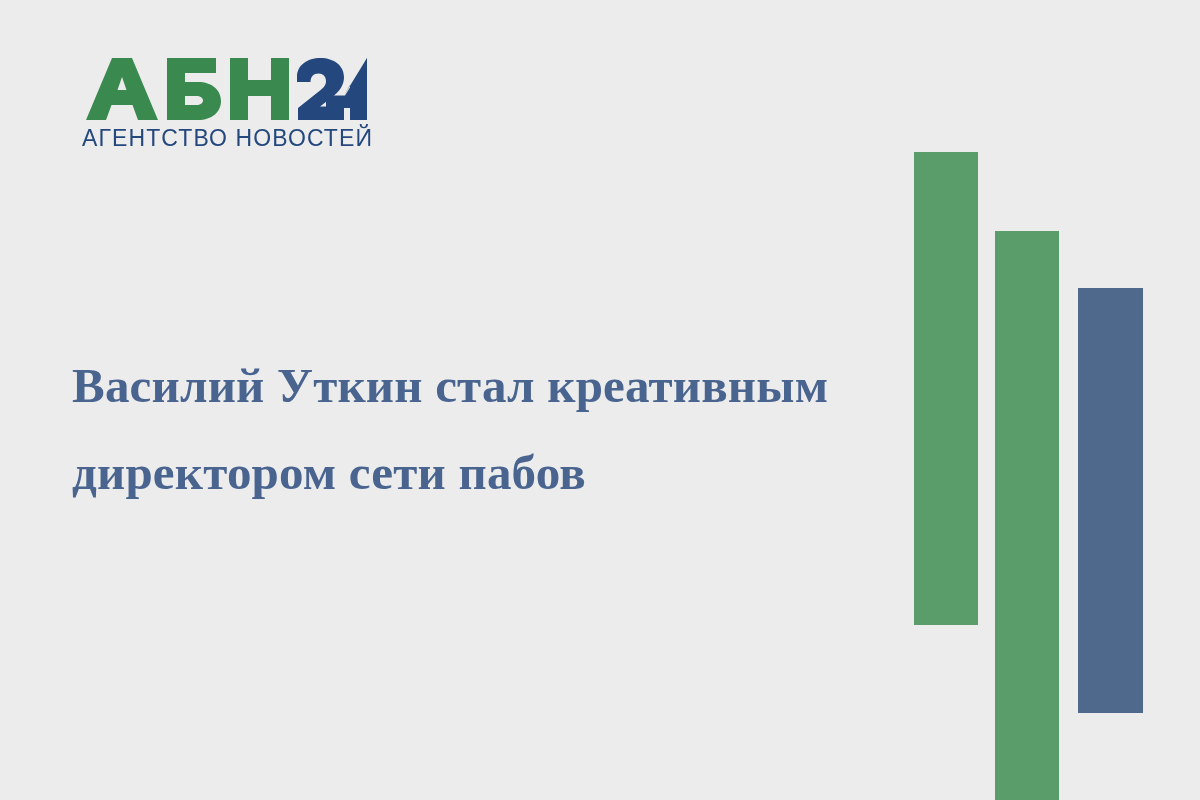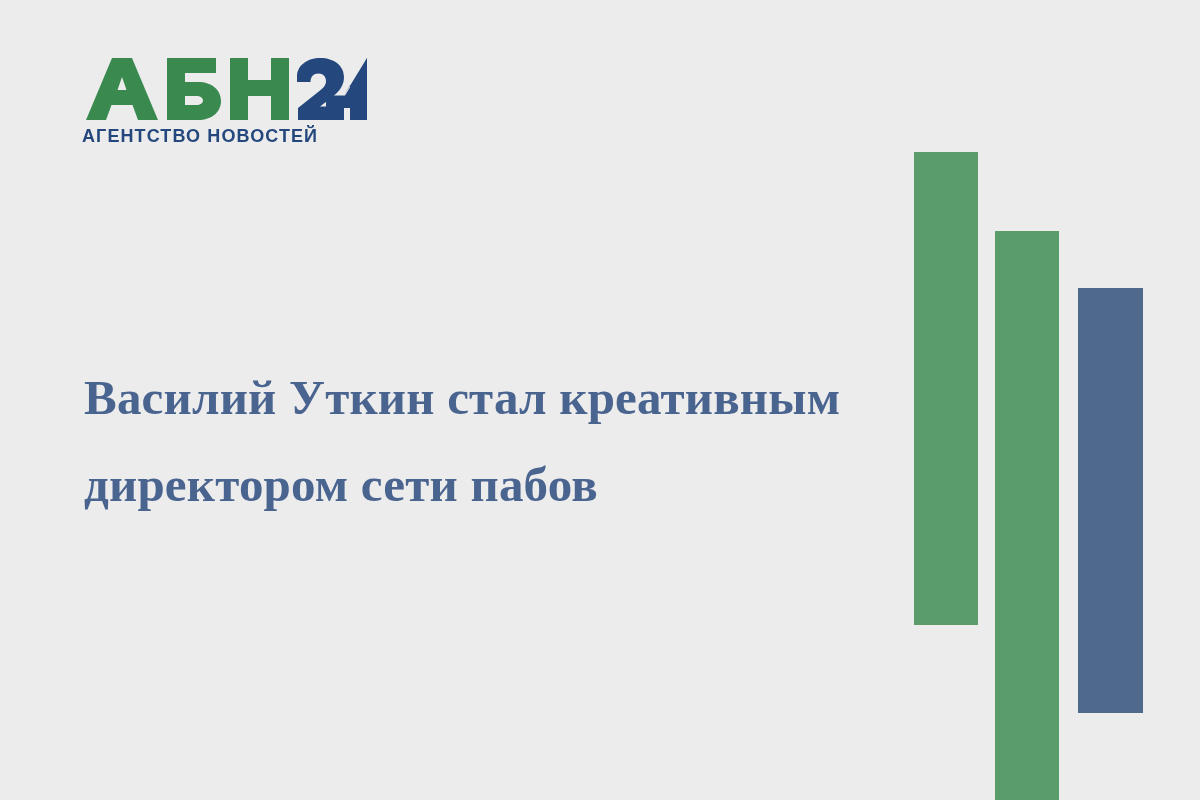--- a/index.html
+++ b/index.html
@@ -68,35 +68,35 @@
   }
   .logo-wordmark {
     display: block;
     width: 285px;
     height: 62px;
   }
   .logo-tagline {
     display: block;
     margin-top: 7px;
     font-family: "Liberation Sans", sans-serif;
-    font-weight: 700;
-    font-size: 18px;
+    font-weight: 400;
+    font-size: 23px;
     letter-spacing: 1.1px;
     color: #24487d;
     line-height: 1;
     white-space: nowrap;
   }
 
   
   .headline {
     position: absolute;
     left: 68px;
     top: 338px;
     width: 800px;
-    margin: 16px;
+    margin: 4px;
     font-family: "Liberation Serif", "DejaVu Serif", serif;
     font-weight: 700;
     font-size: 49px;
     line-height: 87px;
     letter-spacing: 0.2px;
     color: #4a6490;
   }
 </style>
 </head>
 <body>

